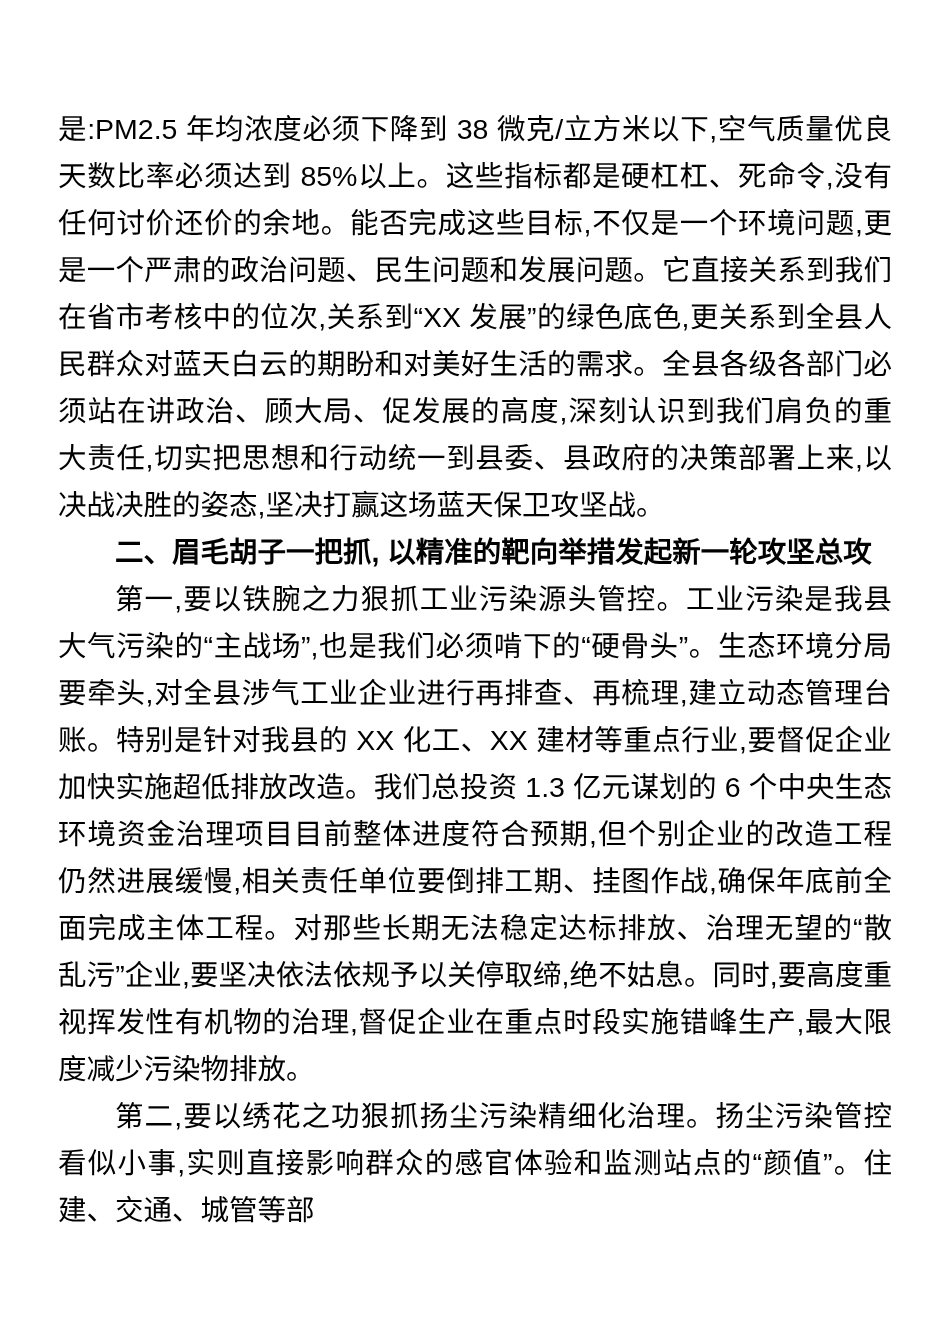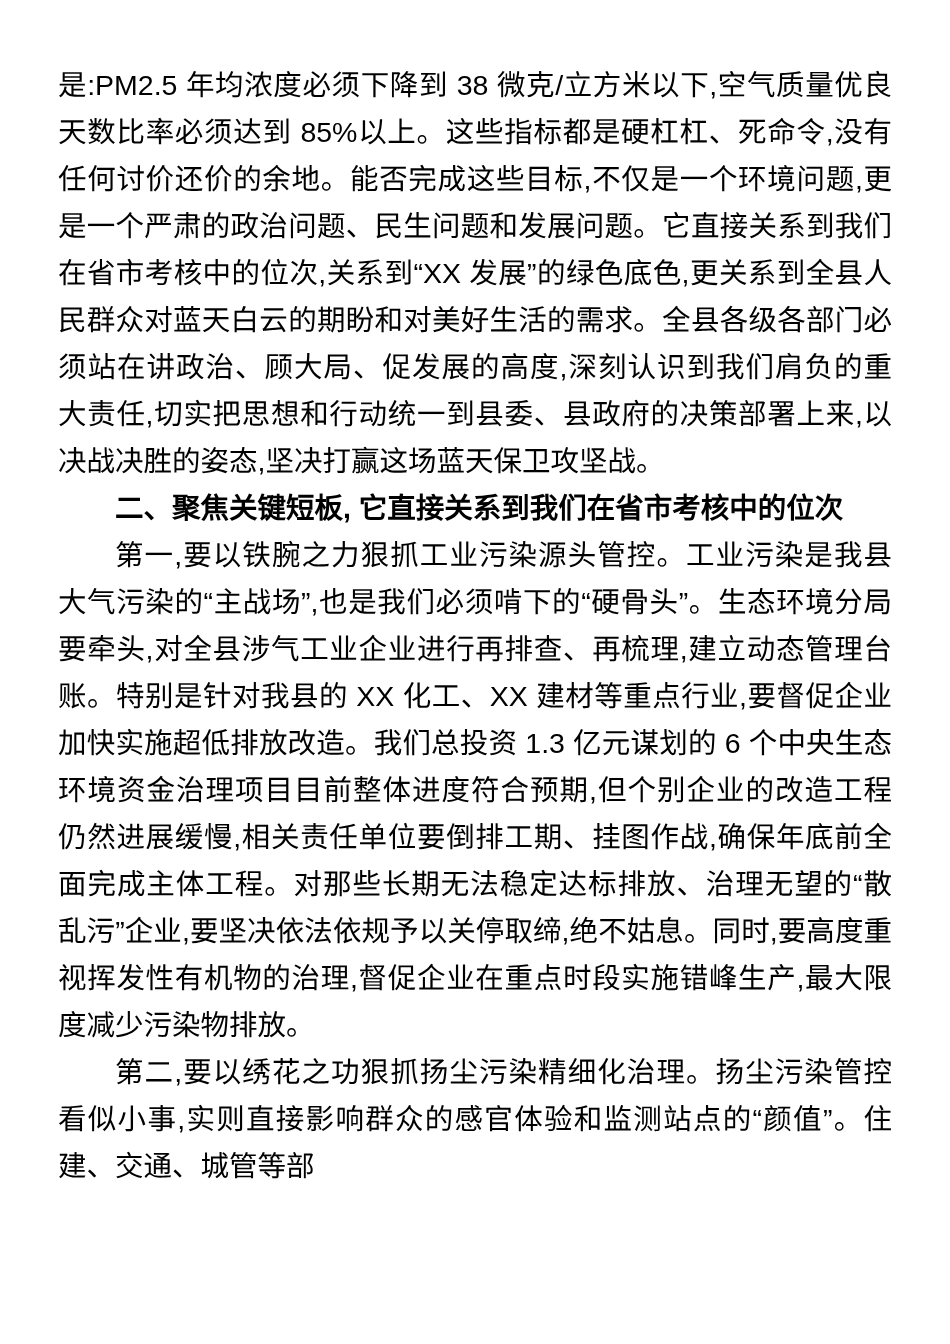--- a/index.html
+++ b/index.html
@@ -16,20 +16,21 @@
     overflow: hidden;
   }
 
   .page {
     position: relative;
     box-sizing: border-box;
     width: 950px;
     height: 1184px;
     background: #ffffff;
     padding: 62px 58px 0 58px;
+    margin-top: 44px;
   }
 
   .doc-body {
     width: 834px;
   }
 
   
   .para {
     margin: 0;
     font-size: 28.5px;
@@ -66,21 +67,21 @@
   }
 </style>
 </head>
 <body>
 
 <div class="page">
   <div class="doc-body">
 
     <p class="para cont">是:PM2.5 年均浓度必须下降到 38 微克/立方米以下,空气质量优良天数比率必须达到 85%以上。这些指标都是硬杠杠、死命令,没有任何讨价还价的余地。能否完成这些目标,不仅是一个环境问题,更是一个严肃的政治问题、民生问题和发展问题。它直接关系到我们在省市考核中的位次,关系到“XX 发展”的绿色底色,更关系到全县人民群众对蓝天白云的期盼和对美好生活的需求。全县各级各部门必须站在讲政治、顾大局、促发展的高度,深刻认识到我们肩负的重大责任,切实把思想和行动统一到县委、县政府的决策部署上来,以决战决胜的姿态,坚决打赢这场蓝天保卫攻坚战。</p>
 
-    <p class="heading">二、聚焦关键短板, 它直接关系到我们在省市考核中的位次</p>
+    <p class="heading">二、眉毛胡子一把抓, 以精准的靶向举措发起新一轮攻坚总攻</p>
 
 
     <p class="para indent">第一,要以铁腕之力狠抓工业污染源头管控。工业污染是我县大气污染的“主战场”,也是我们必须啃下的“硬骨头”。生态环境分局要牵头,对全县涉气工业企业进行再排查、再梳理,建立动态管理台账。特别是针对我县的 XX 化工、XX 建材等重点行业,要督促企业加快实施超低排放改造。我们总投资 1.3 亿元谋划的 6 个中央生态环境资金治理项目目前整体进度符合预期,但个别企业的改造工程仍然进展缓慢,相关责任单位要倒排工期、挂图作战,确保年底前全面完成主体工程。对那些长期无法稳定达标排放、治理无望的“散乱污”企业,要坚决依法依规予以关停取缔,绝不姑息。同时,要高度重视挥发性有机物的治理,督促企业在重点时段实施错峰生产,最大限度减少污染物排放。</p>
 
     <p class="para indent">第二,要以绣花之功狠抓扬尘污染精细化治理。扬尘污染管控看似小事,实则直接影响群众的感官体验和监测站点的“颜值”。住建、交通、城管等部</p>
 
   </div>
 </div>
 
 </body></html>

